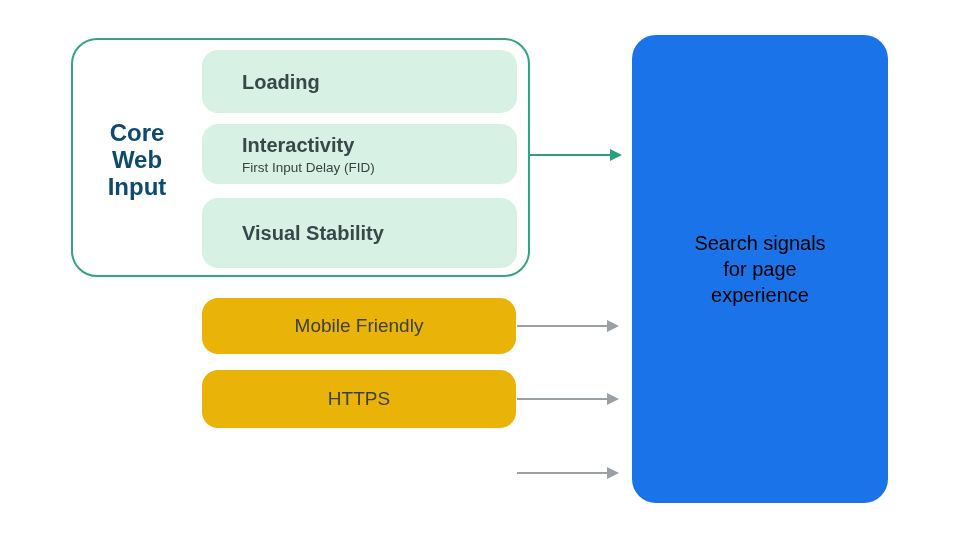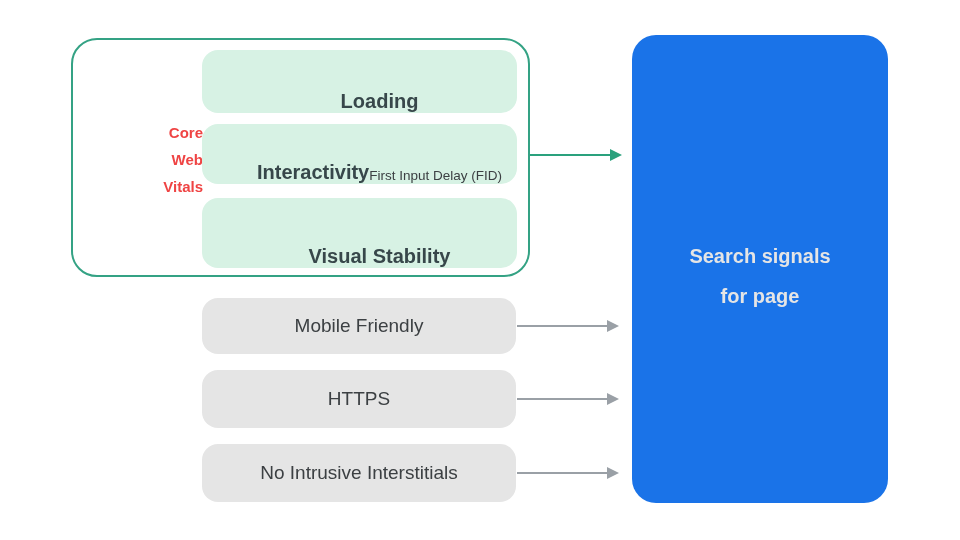--- a/index.html
+++ b/index.html
@@ -7,49 +7,49 @@
     position:relative;width:960px;height:540px;background:#ffffff;overflow:hidden;
     font-family:"Liberation Sans", sans-serif;color:#3C4043;
   }
   
   .cwv-group{
     position:absolute;left:71px;top:38px;width:459px;height:239px;
     border:2px solid #34A284;border-radius:26px;background:#ffffff;box-sizing:border-box;
   }
   .cwv-label{
     position:absolute;left:71px;top:119px;width:132px;
-    text-align:right;font-weight:bold;font-size:15px;line-height:27px;color:#ef4444;
+    text-align:center;font-weight:bold;font-size:24px;line-height:27px;color:#0c4a6e;
   }
   .vital-card{
     position:absolute;left:202px;width:315px;border-radius:16px;background:#D7F2E4;
-    display:flex;align-items:flex-end;justify-content:center;
+    display:flex;flex-direction:column;align-items:flex-start;justify-content:center;
     text-align:center;box-sizing:border-box;padding-left:40px;
   }
   .vital-card.v0{top:50px;height:63px;}
   .vital-card.v1{top:124px;height:60px;}
   .vital-card.v2{top:198px;height:70px;}
   .vital-title{font-size:20px;font-weight:600;line-height:24px;color:#37474A;}
   .vital-sub{font-size:13.5px;font-weight:400;line-height:17px;color:#3C4043;margin-top:2px;}
   
   .signal-card{
-    position:absolute;left:202px;width:314px;border-radius:16px;background:#e5e5e5;
+    position:absolute;left:202px;width:314px;border-radius:16px;background:#eab308;
     display:flex;align-items:center;justify-content:center;text-align:center;
   }
   .signal-card.s0{top:298px;height:56px;}
   .signal-card.s1{top:370px;height:58px;}
   .signal-card.s2{top:444px;height:58px;}
   .signal-label{font-size:19px;font-weight:500;color:#3C4043;}
   
   .result-box{
     position:absolute;left:632px;top:35px;width:256px;height:468px;
     border-radius:24px;background:#1A73E8;
     display:flex;flex-direction:column;align-items:center;justify-content:center;
     text-align:center;
   }
-  .result-line{color:#e5e5e5;font-size:20px;font-weight:bold;line-height:26px;margin-top:14px;}
+  .result-line{color:#000000;font-size:20px;font-weight:normal;line-height:26px;}
   
   .arrow{position:absolute;display:flex;align-items:center;}
   .arrow .shaft{height:2px;}
   .arrow .head{width:0;height:0;border-top:6px solid transparent;border-bottom:6px solid transparent;}
   .arrow.green{left:530px;top:149px;}
   .arrow.green .shaft{width:80px;background:#2AA17D;}
   .arrow.green .head{border-left:12px solid #2AA17D;}
   .arrow.gray .shaft{width:90px;background:#9AA0A6;}
   .arrow.gray .head{border-left:12px solid #9AA0A6;}
   .arrow.g0{left:517px;top:320px;}
@@ -59,21 +59,21 @@
 </head>
 <body>
 
 <div class="canvas">
 
   <div class="cwv-group"></div>
 
   <div class="cwv-label">
     <div>Core</div>
     <div>Web</div>
-    <div>Vitals</div>
+    <div>Input</div>
   </div>
 
   <div class="vital-card v0">
     <div class="vital-title">Loading</div>
   </div>
   <div class="vital-card v1">
     <div class="vital-title">Interactivity</div>
     <div class="vital-sub">First Input Delay (FID)</div>
   </div>
   <div class="vital-card v2">
@@ -84,35 +84,33 @@
     <div class="shaft"></div>
     <div class="head"></div>
   </div>
 
   <div class="signal-card s0">
     <div class="signal-label">Mobile Friendly</div>
   </div>
   <div class="signal-card s1">
     <div class="signal-label">HTTPS</div>
   </div>
-  <div class="signal-card s2">
-    <div class="signal-label">No Intrusive Interstitials</div>
-  </div>
 
   <div class="arrow gray g0">
     <div class="shaft"></div>
     <div class="head"></div>
   </div>
   <div class="arrow gray g1">
     <div class="shaft"></div>
     <div class="head"></div>
   </div>
   <div class="arrow gray g2">
     <div class="shaft"></div>
     <div class="head"></div>
   </div>
 
   <div class="result-box">
     <div class="result-line">Search signals</div>
     <div class="result-line">for page</div>
+    <div class="result-line">experience</div>
   </div>
 
 </div>
 
 </body></html>

